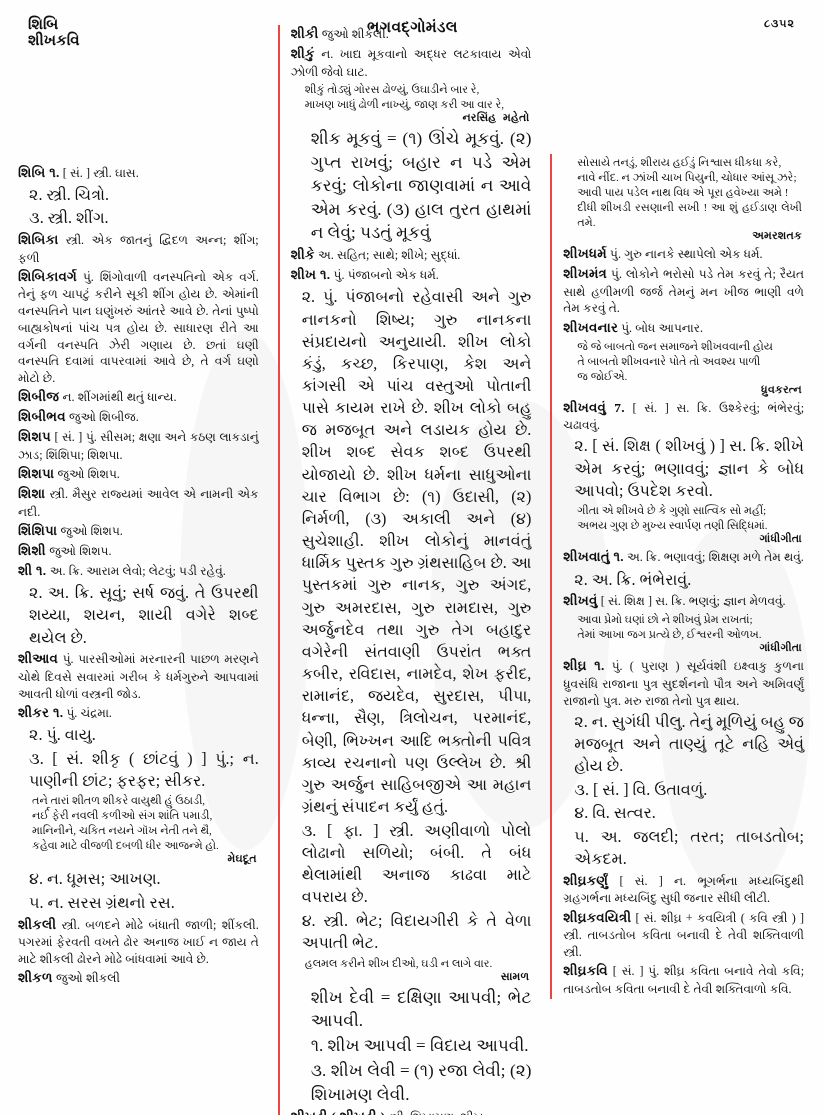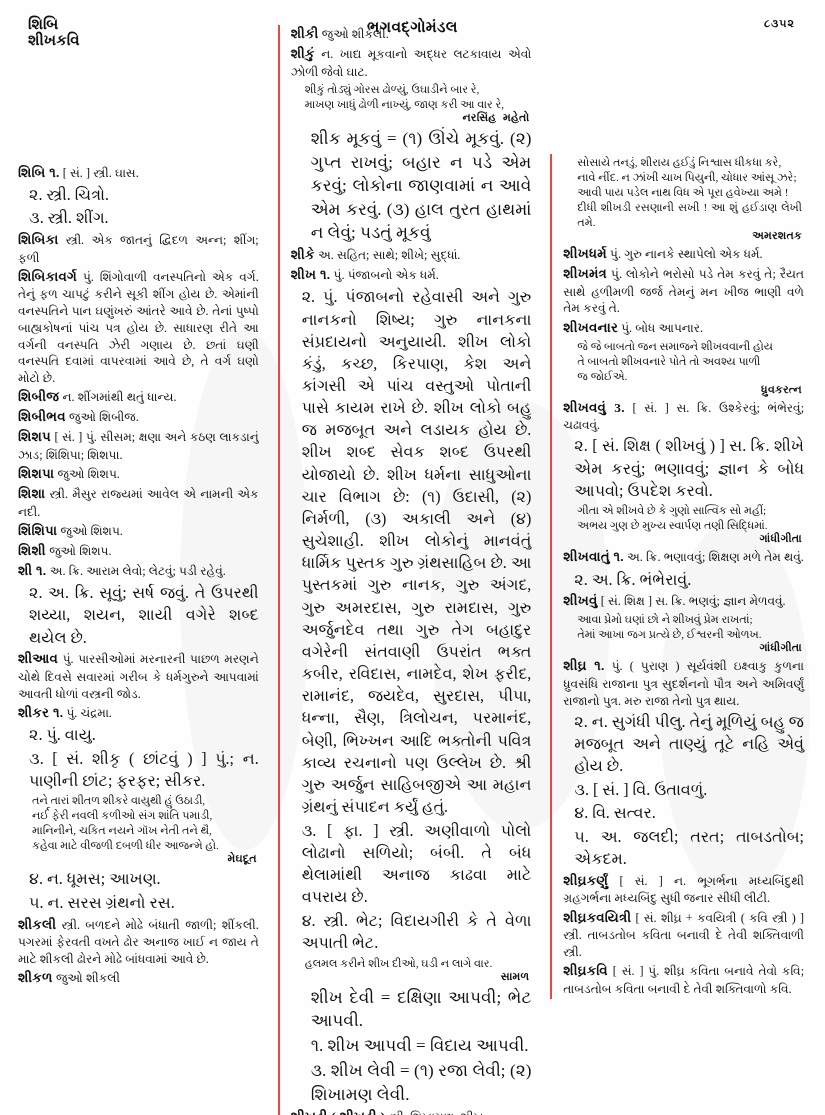--- a/index.html
+++ b/index.html
@@ -322,21 +322,21 @@
       </div>
 
       <div class="quote">
         <div>જે જે બાબતો જન સમાજને શીખવવાની હોય</div>
         <div>તે બાબતો શીખવનારે પોતે તો અવશ્ય પાળી</div>
         <div>જ જોઈએ.</div>
       </div>
       <div class="attrib">ધ્રુવકરત્ન</div>
 
       <div class="entry">
-        <span class="headword">શીખવવું 3.</span>
+        <span class="headword">શીખવવું 7.</span>
         <span>[ સં. ] સ. ક્રિ. ઉશ્કેરવું; ભંભેરવું; ચઢાવવું.</span>
       </div>
       <div class="sense">૨. [ સં. શિક્ષ ( શીખવું ) ] સ. ક્રિ. શીખે એમ કરવું; ભણાવવું; જ્ઞાન કે બોધ આપવો; ઉપદેશ કરવો.</div>
 
       <div class="quote">
         <div>ગીતા એ શીખવે છે કે ગુણો સાત્વિક સો મહીં;</div>
         <div>અભય ગુણ છે મુખ્ય સ્વાર્પણ તણી સિદ્ધિમાં.</div>
       </div>
       <div class="attrib">ગાંધીગીતા</div>
 

